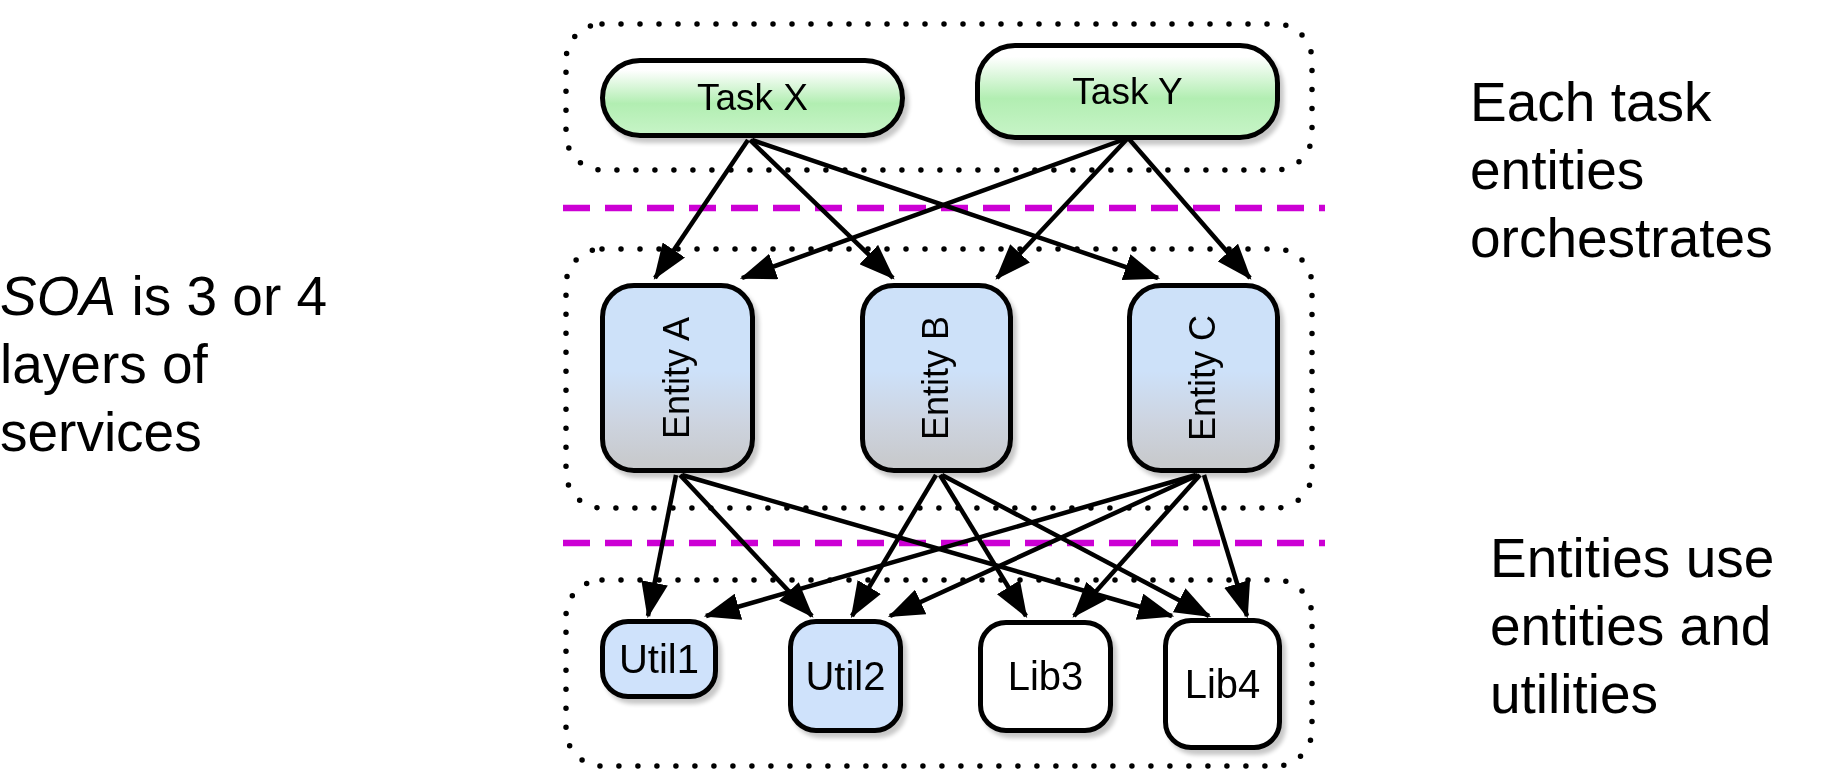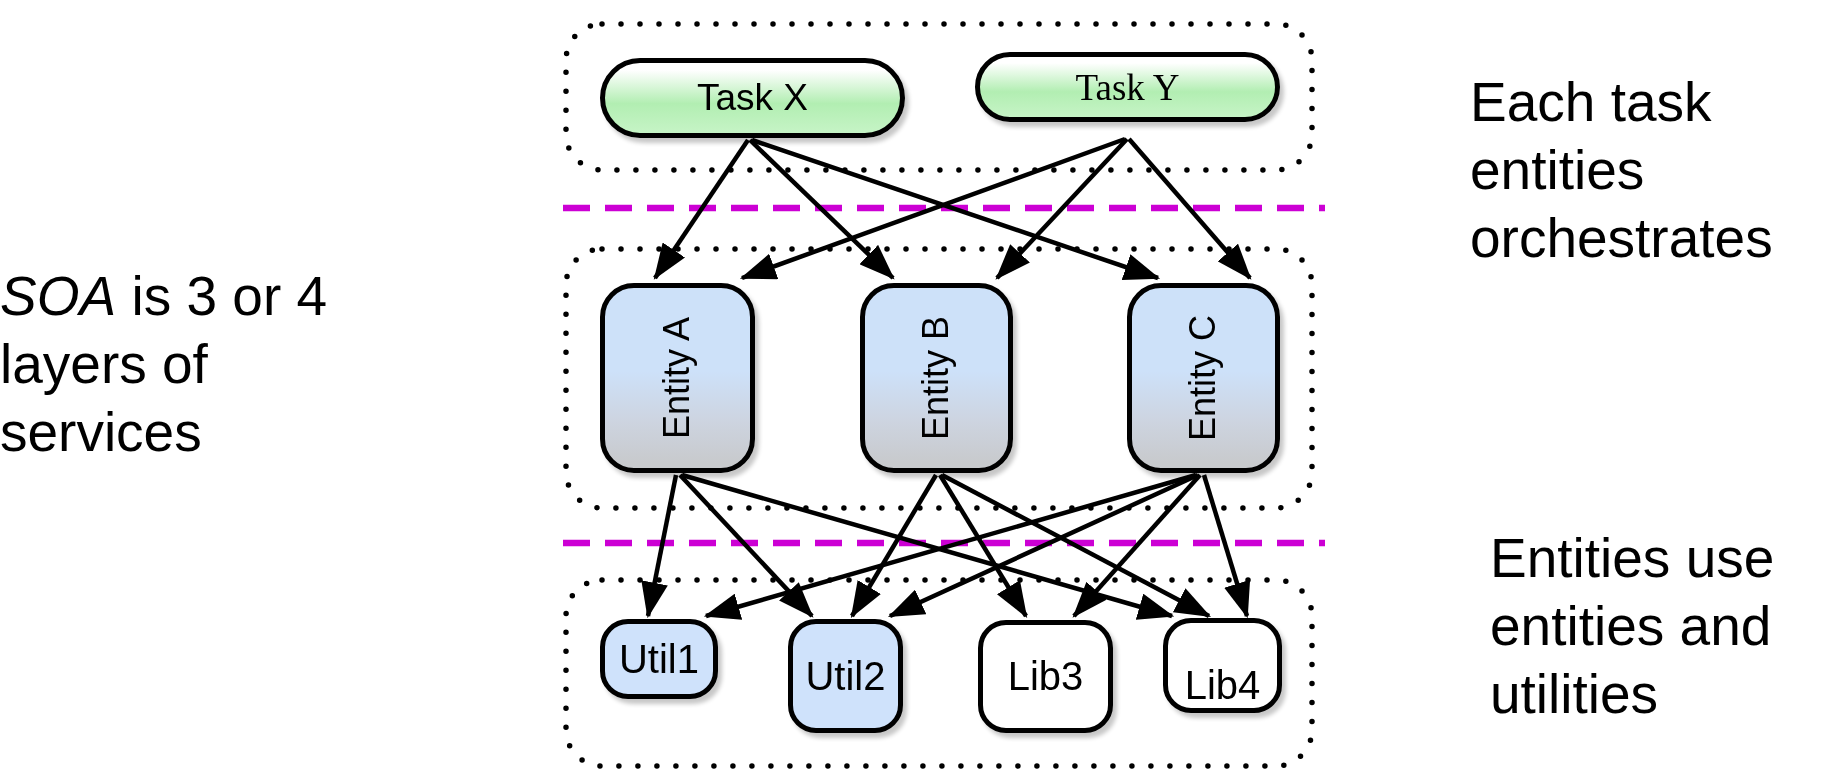--- a/index.html
+++ b/index.html
@@ -48,21 +48,21 @@
     <line x1="942" y1="475" x2="1209" y2="616" stroke="#000000" stroke-width="4.5" marker-end="url(#arrowhead)"></line>
     <line x1="1196" y1="475" x2="706" y2="616" stroke="#000000" stroke-width="4.5" marker-end="url(#arrowhead)"></line>
     <line x1="1198" y1="475" x2="890" y2="616" stroke="#000000" stroke-width="4.5" marker-end="url(#arrowhead)"></line>
     <line x1="1200" y1="475" x2="1074" y2="616" stroke="#000000" stroke-width="4.5" marker-end="url(#arrowhead)"></line>
     <line x1="1204" y1="475" x2="1247" y2="616" stroke="#000000" stroke-width="4.5" marker-end="url(#arrowhead)"></line>
   </svg>
 
 <div class="node task" style="left:600px;top:58px;width:305px;height:80px;">
   <span>Task X</span>
 </div>
-<div class="node task" style="left:975px;top:52px;width:305px;height:70px;font-family:Liberation Serif, serif;">
+<div class="node task" style="left:975px;top:43px;width:305px;height:97px;">
   <span>Task Y</span>
 </div>
 
 <div class="node entity" style="left:600px;top:283px;width:155px;height:190px;">
   <span class="vlabel">Entity A</span>
 </div>
 <div class="node entity" style="left:860px;top:283px;width:153px;height:190px;">
   <span class="vlabel">Entity B</span>
 </div>
 <div class="node entity" style="left:1127px;top:283px;width:153px;height:190px;">
@@ -71,21 +71,21 @@
 
 <div class="node leaf util" style="left:600px;top:619px;width:118px;height:80px;">
   <span>Util1</span>
 </div>
 <div class="node leaf util" style="left:788px;top:619px;width:115px;height:114px;">
   <span>Util2</span>
 </div>
 <div class="node leaf lib" style="left:978px;top:620px;width:135px;height:113px;">
   <span>Lib3</span>
 </div>
-<div class="node leaf lib" style="left:1163px;top:618px;width:119px;height:95px;align-items:flex-end;">
+<div class="node leaf lib" style="left:1163px;top:618px;width:119px;height:132px;">
   <span>Lib4</span>
 </div>
 
 <div class="caption" style="left:0px;top:262px;width:400px;">
   <div><span class="it">SOA</span><span> is 3 or 4</span></div>
   <div>layers of</div>
   <div>services</div>
 </div>
 
 <div class="caption" style="left:1470px;top:68px;width:377px;">

